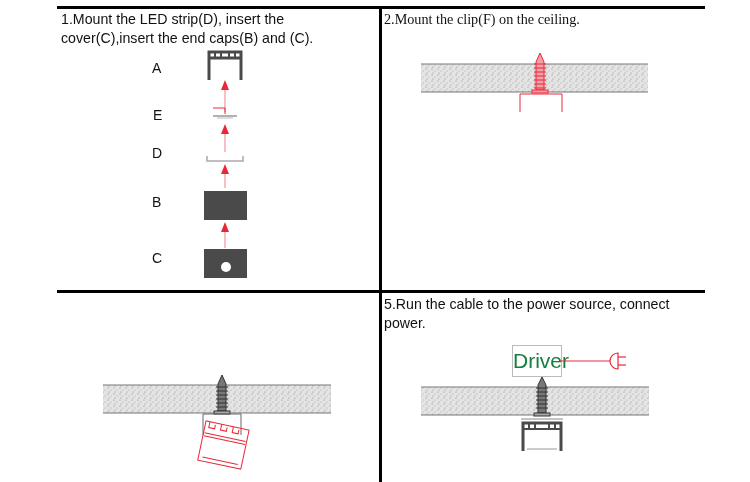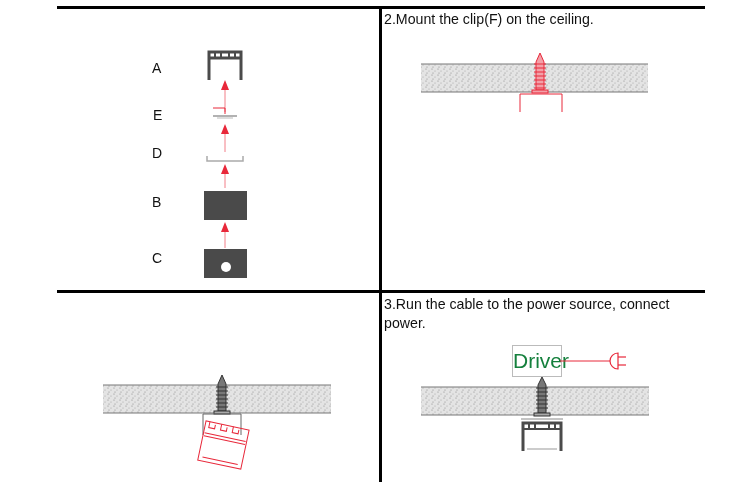--- a/index.html
+++ b/index.html
@@ -4,36 +4,37 @@
   <style>
     html, body { margin: 0; padding: 0; background: #ffffff; }
     body { width: 750px; height: 482px; position: relative; overflow: hidden;
            font-family: "Liberation Sans", sans-serif; color: #111; }
     .grid { position: absolute; left: 57px; top: 6px; width: 648px; height: 476px; }
     .hline-top { position: absolute; left: 0; top: 0; width: 648px; height: 3px; background: #000; }
     .hline-mid { position: absolute; left: 0; top: 284px; width: 648px; height: 3px; background: #000; }
     .vline { position: absolute; left: 322px; top: 0; width: 3px; height: 476px; background: #000; }
     .cell { position: absolute; }
     .cell-1 { left: 4px; top: 4px; width: 316px; height: 280px; }
-    .cell-2 { left: 327px; top: 4px; width: 320px; height: 280px; }
+    .cell-2 { left: 327px; top: 4px; width: 320px; height: 280px; font-family: Liberation Serif, serif; }
     .cell-3 { left: 4px; top: 289px; width: 316px; height: 187px; }
     .cell-4 { left: 327px; top: 289px; width: 320px; height: 187px; }
     .step-text { font-size: 14.2px; line-height: 19px; margin: 0; }
     .fig { position: absolute; }
     .label { position: absolute; font-size: 14px; color: #111; }
   </style>
 </head>
 <body>
 
 <div class="grid">
   <div class="hline-top"></div>
   <div class="hline-mid"></div>
   <div class="vline"></div>
 
   <div class="cell cell-1">
+    <p class="step-text">1.Mount the LED strip(D), insert the cover(C),insert the end caps(B) and (C).</p>
 
     <span class="label" style="left:91px; top:50px;">A</span>
     <span class="label" style="left:92px; top:97px;">E</span>
     <span class="label" style="left:91px; top:135px;">D</span>
     <span class="label" style="left:91px; top:184px;">B</span>
     <span class="label" style="left:91px; top:240px;">C</span>
 
     <svg class="fig" style="left:130px; top:38px;" width="60" height="240" viewBox="0 0 60 240">
 
       <g fill="none" stroke="#4a4a4a" stroke-width="3">
@@ -116,21 +117,21 @@
         <rect x="100" y="50" width="44" height="40"></rect>
         <path d="M104 50 V56 H110 V52 M116 50 V56 H122 V52 M128 50 V56 H134 V52"></path>
         <line x1="101" y1="62" x2="143" y2="62"></line>
         <line x1="101" y1="65" x2="143" y2="65"></line>
         <line x1="104" y1="86" x2="140" y2="86"></line>
       </g>
     </svg>
   </div>
 
   <div class="cell cell-4">
-    <p class="step-text">3.Run the cable to the power source, connect power.</p>
+    <p class="step-text">5.Run the cable to the power source, connect power.</p>
     <div style="position:absolute; left:128px; top:50px; width:48px; height:30px; border:1px solid #bbb; text-align:center; line-height:30px; font-size:21px; color:#15803d;">
       <span>Driver</span>
     </div>
     <svg class="fig" style="left:176px; top:55px;" width="80" height="22" viewBox="0 0 80 22">
       <line x1="0" y1="11" x2="48" y2="11" stroke="#e8283a" stroke-width="1"></line>
       <g stroke="#e8283a" fill="none" stroke-width="1.2">
         <path d="M58 3 A8 8 0 0 0 58 19 Z"></path>
         <line x1="58" y1="7" x2="66" y2="7"></line>
         <line x1="58" y1="15" x2="66" y2="15"></line>
         <line x1="48" y1="11" x2="50" y2="11"></line>

